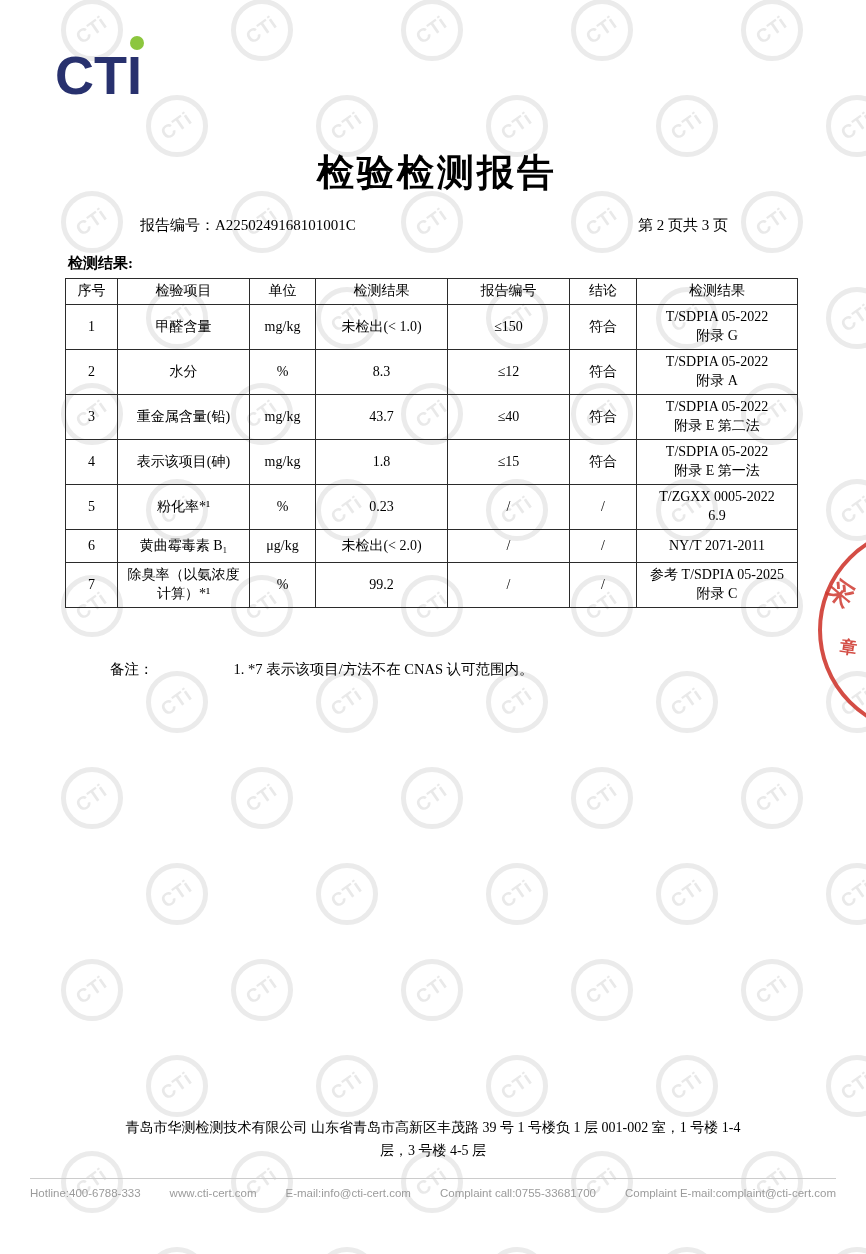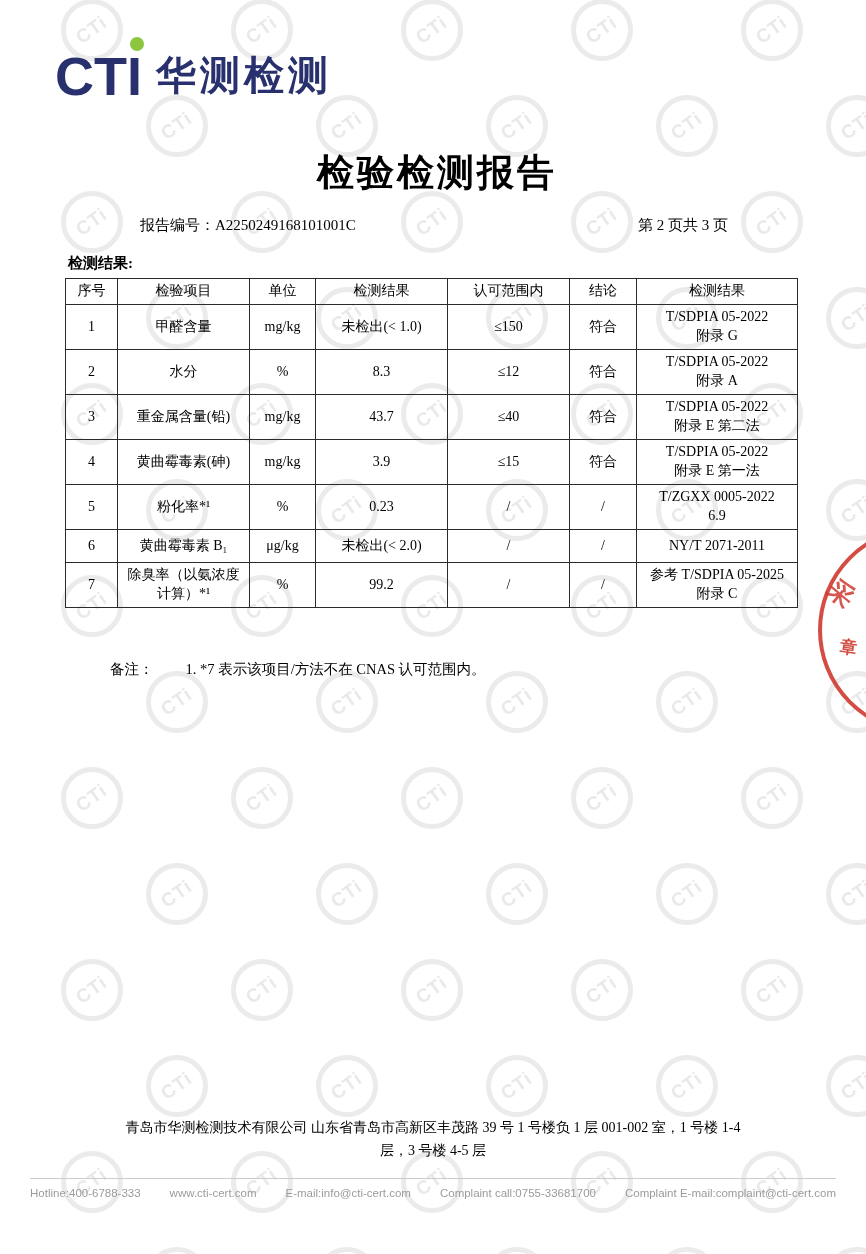--- a/index.html
+++ b/index.html
@@ -61,21 +61,21 @@
     font-weight:400;padding:2px 3px;line-height:1.35;
   }
   .c0{width:52px}.c1{width:132px}.c2{width:66px}.c3{width:132px}.c4{width:122px}.c5{width:67px}.c6{width:161px}
   tr.hrow{height:26px;}
   tr.r45{height:45px;}
   tr.r33{height:33px;}
   tr.rblank{height:28px;}
   td.method{white-space:pre-line;}
   
   .note{position:absolute;left:110px;top:660px;font-size:14.5px;}
-  .note .note-label{margin-right:32px;}
+  .note .note-label{margin-right:80px;}
   
   .seal{position:absolute;right:0;top:540px;width:60px;height:160px;z-index:2;}
   .seal .ring{
     position:absolute;left:12px;top:-14px;
     width:200px;height:200px;border:4px solid #cf3a31;border-radius:50%;
     opacity:.9;
   }
   .seal .ch1{
     position:absolute;left:22px;top:36px;color:#cf3a31;font-size:26px;font-weight:700;
     transform:rotate(40deg);opacity:.85;
@@ -303,21 +303,20 @@
       <div class="wm" style="left: 316px; top: 1247px;"></div>
       <div class="wm" style="left: 486px; top: 1247px;"></div>
       <div class="wm" style="left: 656px; top: 1247px;"></div>
       <div class="wm" style="left: 826px; top: 1247px;"></div>
     </div>
 
   <div class="content">
 
     <div class="logo">
       <span class="logo-cti">CTI<span class="logo-dot"></span></span>
-      <span class="logo-cn">华测检测</span>
     </div>
 
     <h1 class="title">检验检测报告</h1>
 
     <div class="meta-row">
       <div class="report-no"><span>报告编号：</span><span>A2250249168101001C</span></div>
       <div class="page-info">第 2 页共 3 页</div>
     </div>
 
     <div class="section-label">检测结果:</div>
@@ -331,21 +330,21 @@
           <col class="c4">
           <col class="c5">
           <col class="c6">
       </colgroup>
       <tbody>
           <tr class="hrow">
         <th>序号</th>
         <th>检验项目</th>
         <th>单位</th>
         <th>检测结果</th>
-        <th>认可范围内</th>
+        <th>报告编号</th>
         <th>结论</th>
         <th>检测结果</th>
       </tr>
       <tr class="r45">
         <td>1</td>
         <td>甲醛含量</td>
         <td>mg/kg</td>
         <td>未检出(&lt; 1.0)</td>
         <td>≤150</td>
         <td>符合</td>
@@ -367,23 +366,23 @@
         <td>重金属含量(铅)</td>
         <td>mg/kg</td>
         <td>43.7</td>
         <td>≤40</td>
         <td>符合</td>
         <td class="method">T/SDPIA 05-2022
 附录 E 第二法</td>
       </tr>
       <tr class="r45">
         <td>4</td>
-        <td>黄曲霉毒素(砷)</td>
+        <td>表示该项目(砷)</td>
         <td>mg/kg</td>
-        <td>3.9</td>
+        <td>1.8</td>
         <td>≤15</td>
         <td>符合</td>
         <td class="method">T/SDPIA 05-2022
 附录 E 第一法</td>
       </tr>
       <tr class="r45">
         <td>5</td>
         <td>粉化率*¹</td>
         <td>%</td>
         <td>0.23</td>

